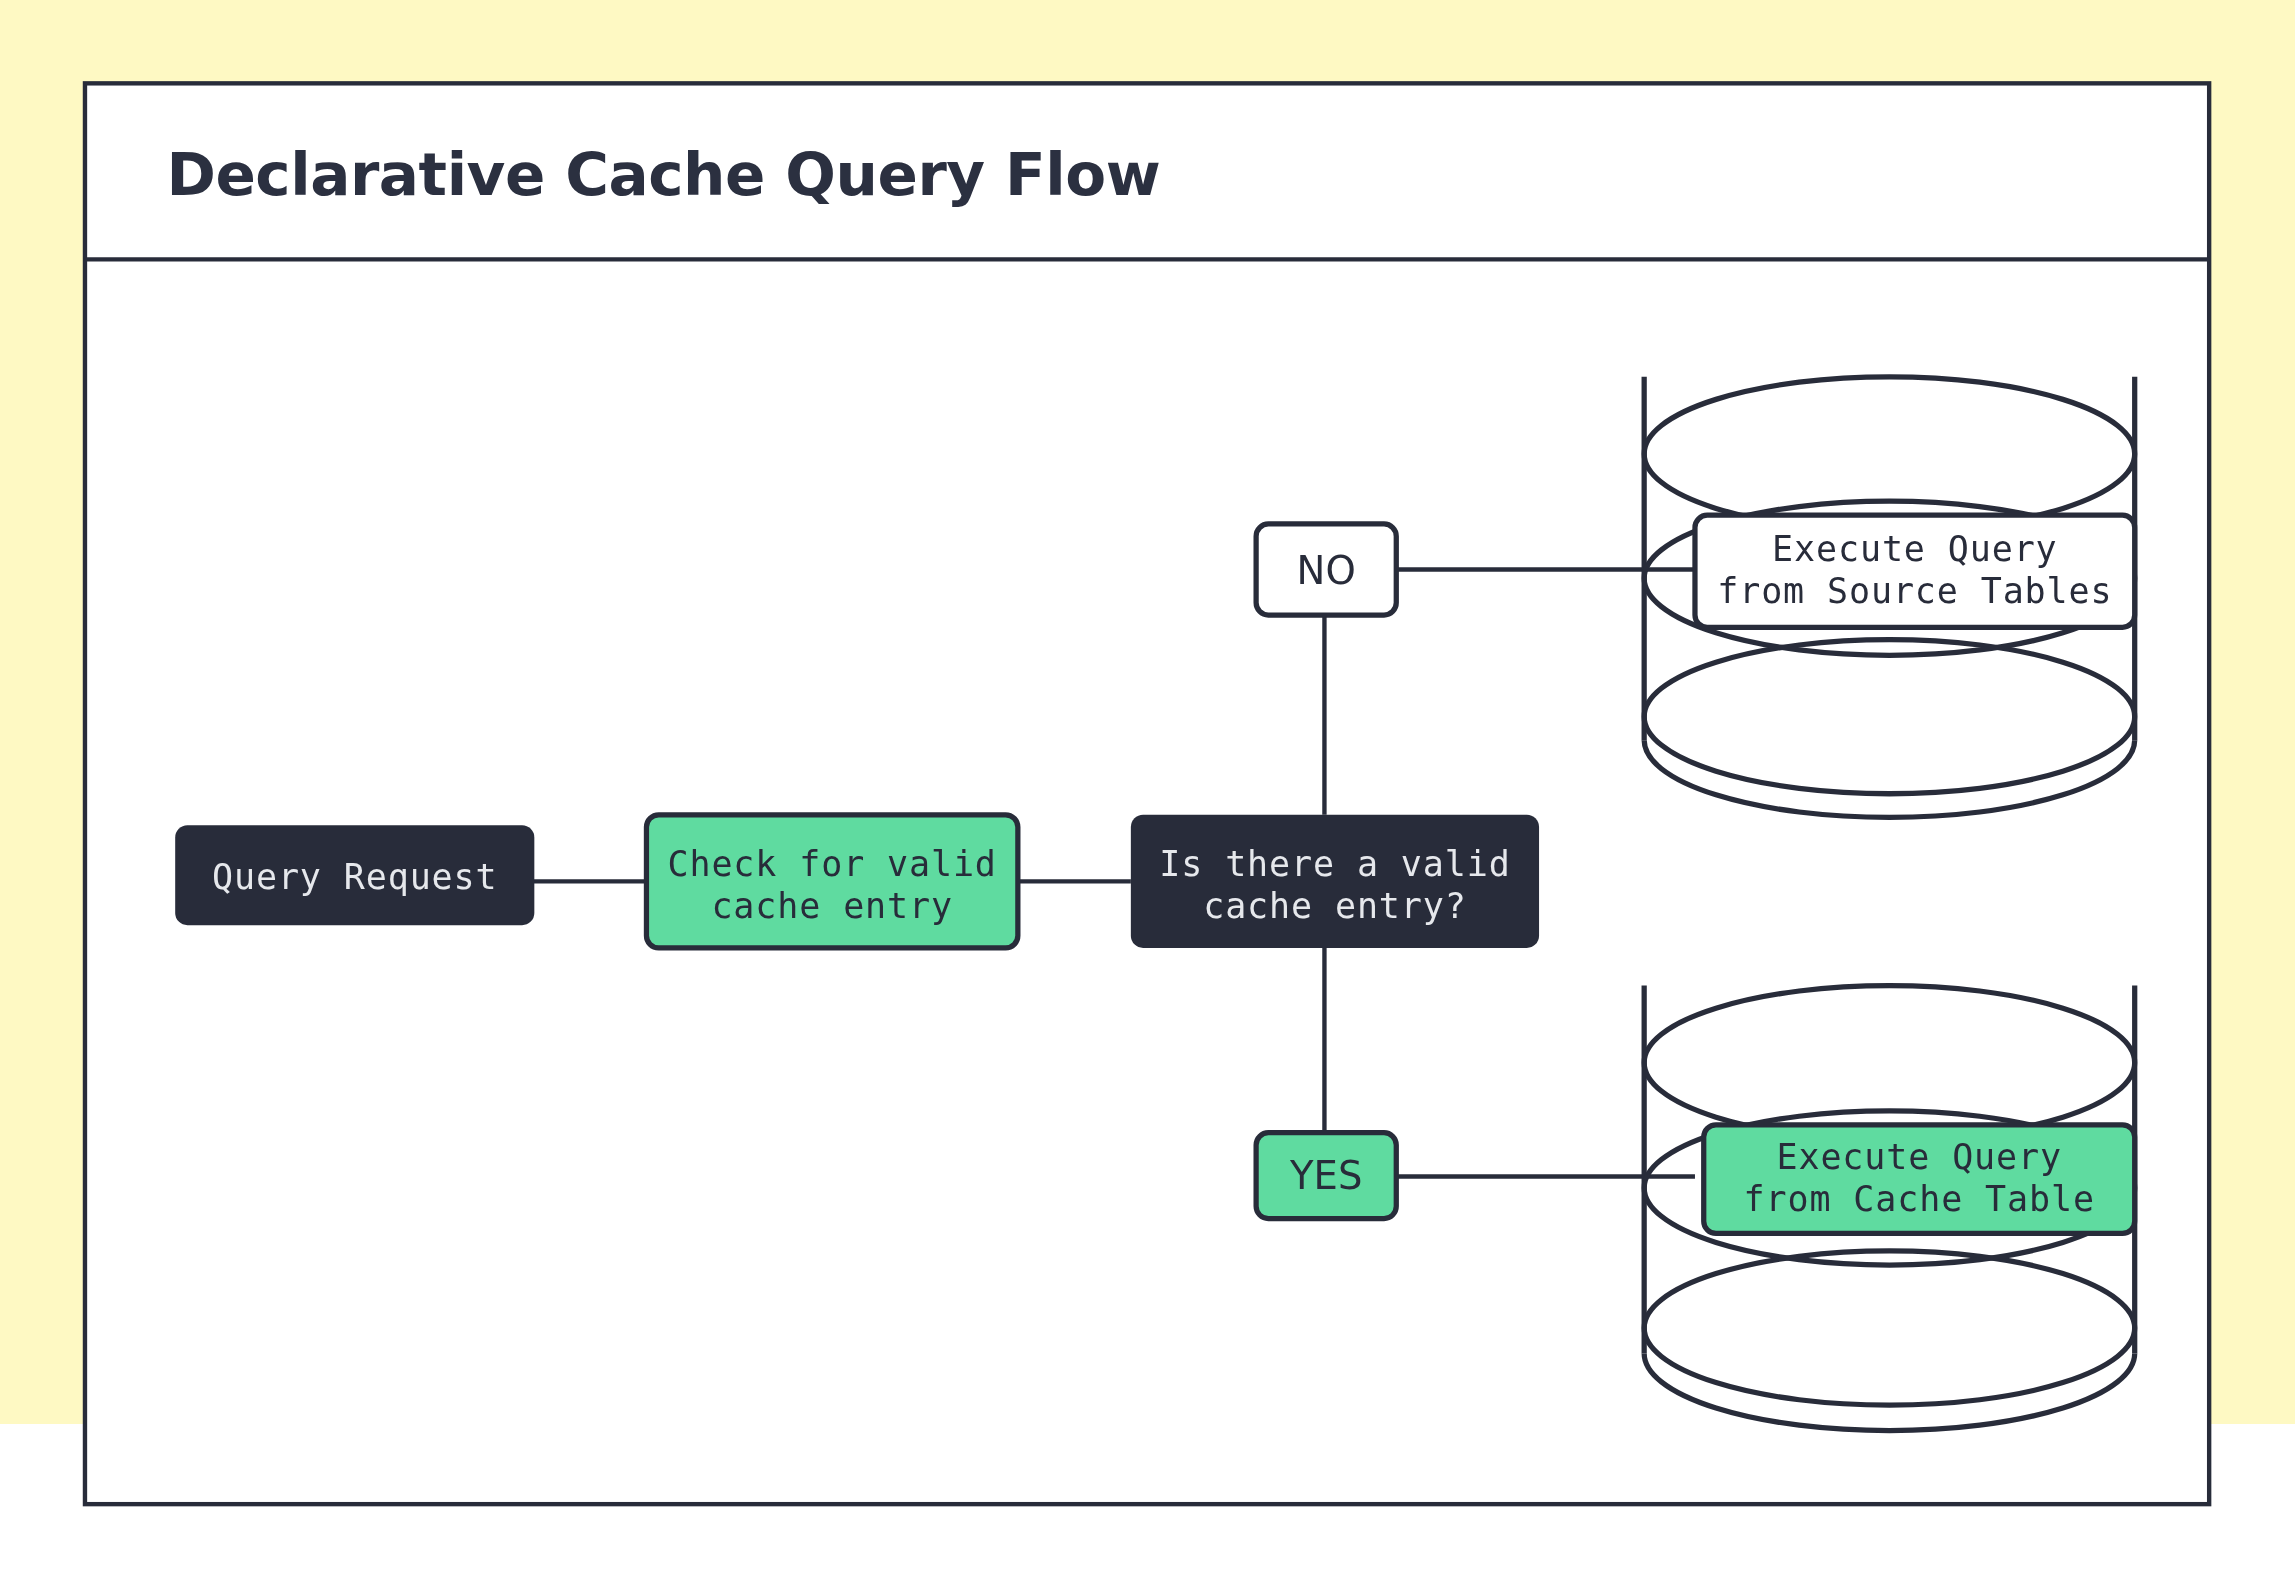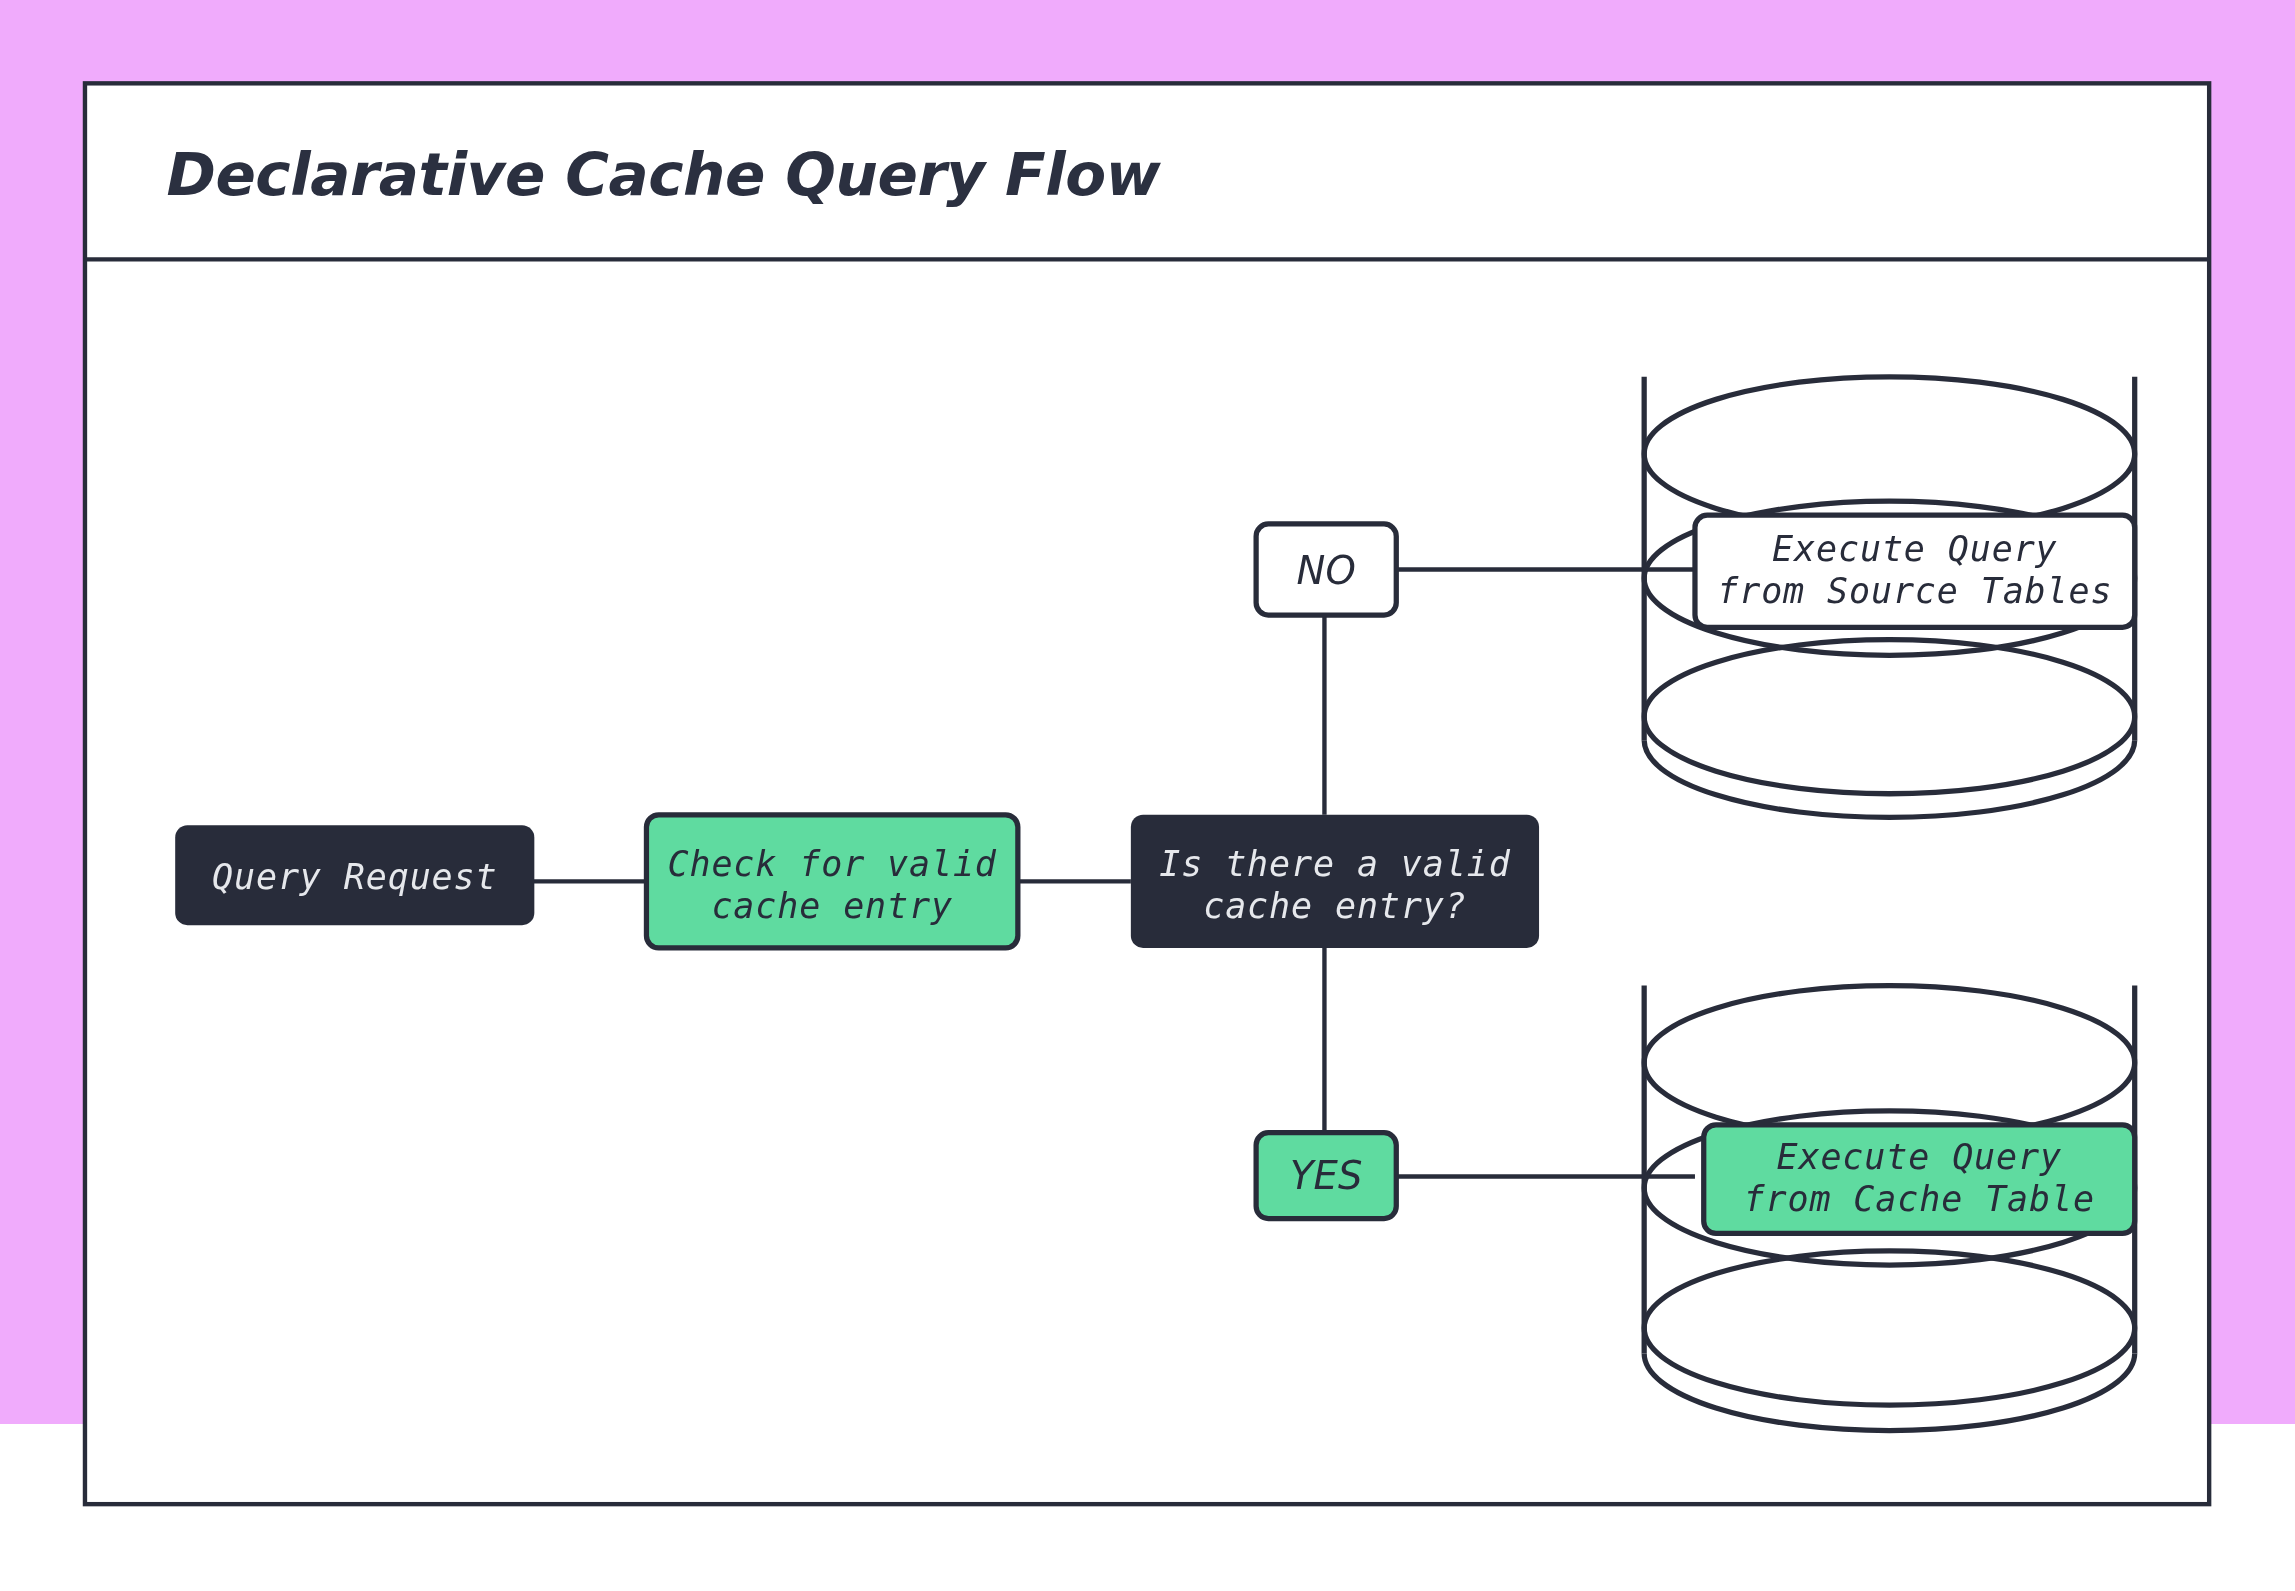--- a/index.html
+++ b/index.html
@@ -10,22 +10,21 @@
   body {
     width: 2295px;
     height: 1591px;
     font-family: "DejaVu Sans", sans-serif;
     overflow: hidden;
   }
   #stage {
     position: relative;
     width: 2295px;
     height: 1424px;
-    background: #f0abfc;
-    font-style: italic;
+    background: #fef9c3;
   }
   #diagram-svg {
     position: absolute;
     top: 0;
     left: 0;
     width: 2295px;
     height: 1591px;
     display: block;
   }
   .frame-rect {

